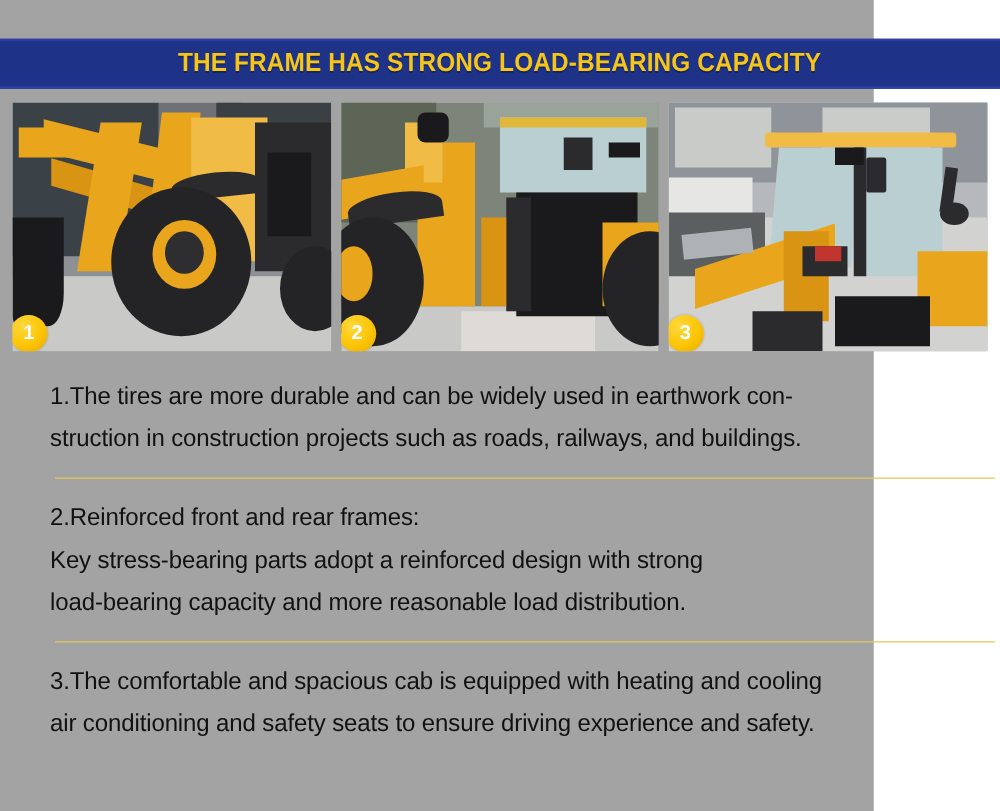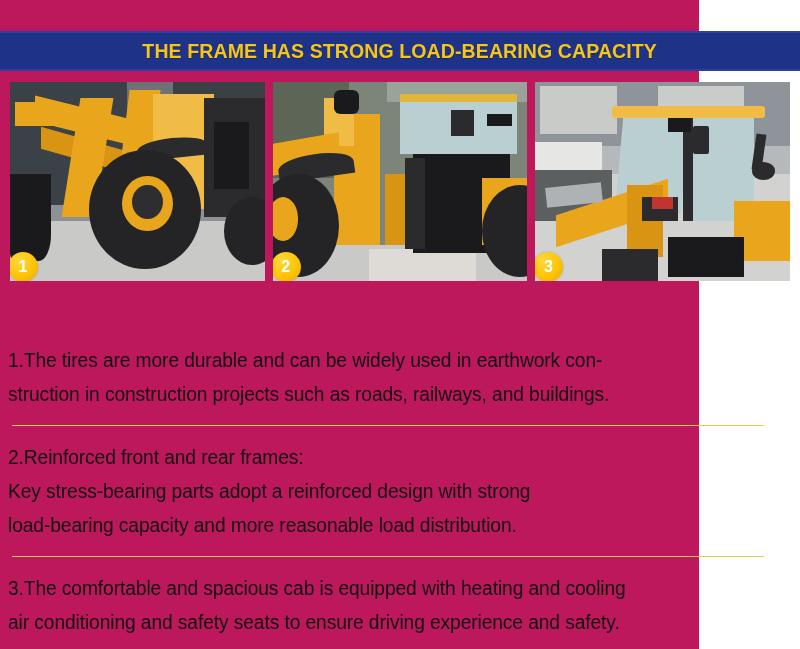--- a/index.html
+++ b/index.html
@@ -10,21 +10,21 @@
   body {
     width: 800px;
     height: 649px;
     font-family: "Liberation Sans", sans-serif;
     overflow: hidden;
   }
   .page {
     position: relative;
     width: 699px;
     height: 649px;
-    background: #be185d;
+    background: #a3a3a3;
     box-sizing: border-box;
   }
 
   
   .header-band {
     position: absolute;
     left: 0;
     top: 31px;
     width: 800px;
     height: 40px;
@@ -86,24 +86,23 @@
     align-items: center;
     justify-content: center;
     line-height: 1;
     z-index: 5;
     box-shadow: 0 0 2px rgba(0,0,0,0.25);
   }
 
   
   .body-text {
     position: absolute;
-    left: 8px;
+    left: 40px;
     top: 300px;
     width: 760px;
-    margin-top: 43px;
   }
   .para {
     color: #111111;
     font-family: "Liberation Sans", sans-serif;
     font-size: 19.5px;
     line-height: 34px;
     letter-spacing: -0.1px;
     transform: scaleX(0.985);
     transform-origin: left center;
   }

